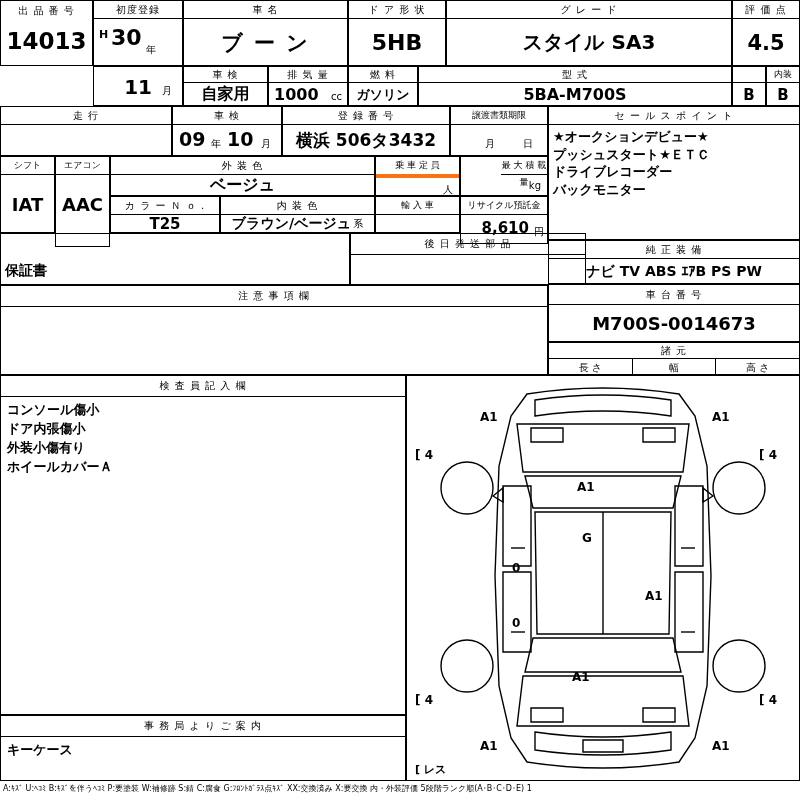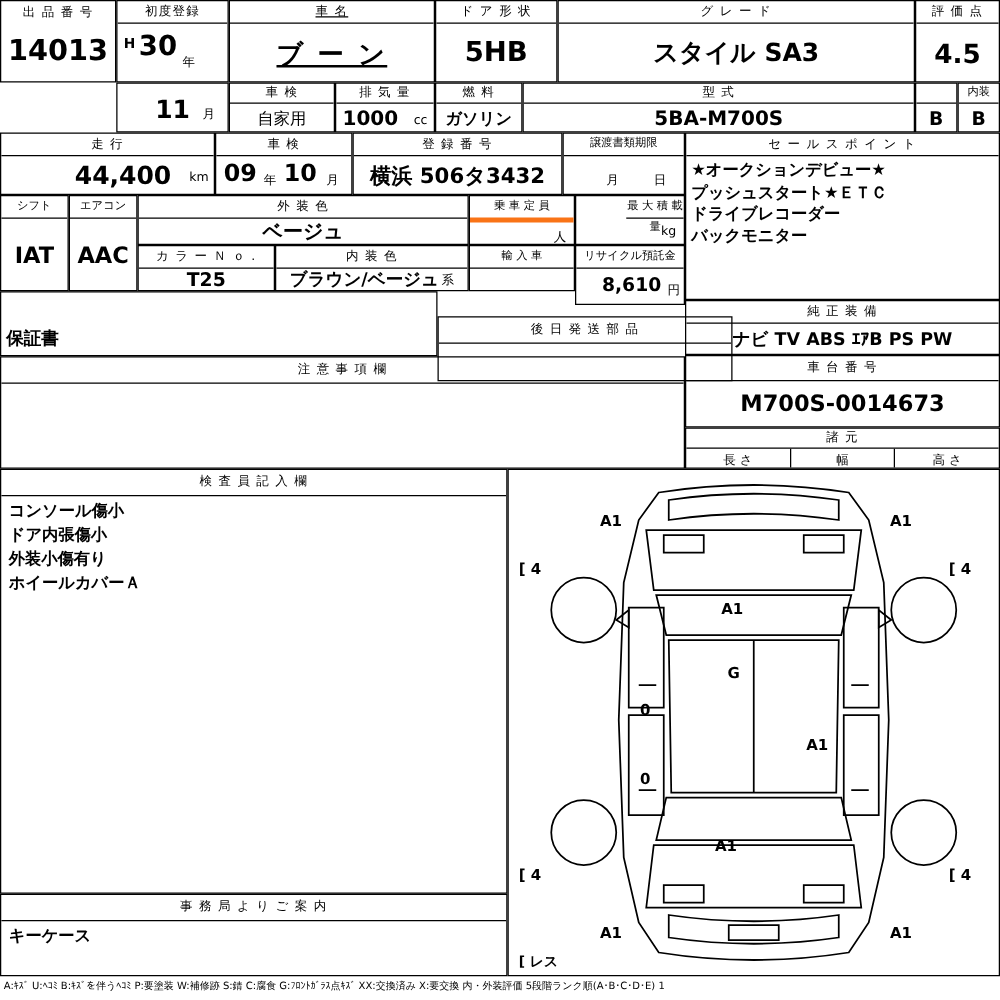--- a/index.html
+++ b/index.html
@@ -32,21 +32,21 @@
 
   <div class="box" style="left:93px;top:0;width:90px;height:66px;">
     <div class="lbl" style="border-bottom:1px solid #000;height:17px;line-height:17px;">初度登録</div>
     <div style="position:relative;height:47px;">
       <span style="position:absolute;left:5px;top:9px;font-size:11px;font-weight:bold;">H</span>
       <span style="position:absolute;left:17px;top:6px;font-size:22px;font-weight:bold;">30</span>
       <span class="unit" style="position:absolute;left:52px;top:24px;">年</span>
     </div>
   </div>
 
-  <div class="box" style="left:183px;top:0;width:165px;height:66px;text-decoration:underline;">
+  <div class="box" style="left:183px;top:0;width:165px;height:66px;">
     <div class="lbl" style="border-bottom:1px solid #000;height:17px;line-height:17px;">車 名</div>
     <div class="ctr" style="height:47px;font-size:21px;font-weight:bold;letter-spacing:2px;">ブ ー ン</div>
   </div>
 
   <div class="box" style="left:348px;top:0;width:98px;height:66px;">
     <div class="lbl" style="border-bottom:1px solid #000;height:17px;line-height:17px;">ド ア 形 状</div>
     <div class="ctr" style="height:47px;font-size:22px;font-weight:bold;">5HB</div>
   </div>
 
   <div class="box" style="left:446px;top:0;width:286px;height:66px;">
@@ -61,21 +61,21 @@
 
   <div class="box" style="left:93px;top:66px;width:90px;height:40px;">
     <div style="position:relative;height:38px;">
       <span style="position:absolute;right:30px;top:8px;font-size:20px;font-weight:bold;">11</span>
       <span class="unit" style="position:absolute;right:10px;top:17px;">月</span>
     </div>
   </div>
 
   <div class="box" style="left:183px;top:66px;width:85px;height:40px;">
     <div class="lbl" style="border-bottom:1px solid #000;height:15px;line-height:15px;">車 検</div>
-    <div class="ctr" style="height:23px;font-size:13px;font-weight:normal;">自家用</div>
+    <div class="ctr" style="height:23px;font-size:16px;font-weight:bold;">自家用</div>
   </div>
 
   <div class="box" style="left:268px;top:66px;width:80px;height:40px;">
     <div class="lbl" style="border-bottom:1px solid #000;height:15px;line-height:15px;">排 気 量</div>
     <div style="position:relative;height:23px;">
       <span style="position:absolute;left:5px;top:2px;font-size:16px;font-weight:bold;">1000</span>
       <span class="unit" style="position:absolute;right:5px;top:8px;">cc</span>
     </div>
   </div>
 
@@ -94,24 +94,20 @@
     <div class="ctr" style="height:23px;font-size:15px;font-weight:bold;">B</div>
   </div>
 
   <div class="box" style="left:766px;top:66px;width:34px;height:40px;">
     <div class="lbl" style="border-bottom:1px solid #000;height:15px;line-height:15px;font-size:9px;letter-spacing:0;">内装</div>
     <div class="ctr" style="height:23px;font-size:15px;font-weight:bold;">B</div>
   </div>
 
   <div class="box" style="left:0;top:106px;width:172px;height:50px;">
     <div class="lbl" style="border-bottom:1px solid #000;height:17px;line-height:17px;">走 行</div>
-    <div style="position:relative;height:31px;">
-      <span style="position:absolute;right:34px;top:3px;font-size:20px;font-weight:bold;">44,400</span>
-      <span class="unit" style="position:absolute;right:4px;top:12px;">km</span>
-    </div>
   </div>
 
   <div class="box" style="left:172px;top:106px;width:110px;height:50px;">
     <div class="lbl" style="border-bottom:1px solid #000;height:17px;line-height:17px;">車 検</div>
     <div style="position:relative;height:31px;">
       <span style="position:absolute;left:6px;top:3px;font-size:19px;font-weight:bold;">09</span>
       <span class="unit" style="position:absolute;left:38px;top:12px;">年</span>
       <span style="position:absolute;left:54px;top:3px;font-size:19px;font-weight:bold;">10</span>
       <span class="unit" style="position:absolute;left:88px;top:12px;">月</span>
     </div>
@@ -137,21 +133,21 @@
       <div>プッシュスタート★ＥＴＣ</div>
       <div>ドライブレコーダー</div>
       <div>バックモニター</div>
     </div>
   </div>
 
   <div class="box" style="left:0;top:156px;width:55px;height:77px;">
     <div class="lbl" style="border-bottom:1px solid #000;height:17px;line-height:17px;font-size:9px;letter-spacing:0;">シフト</div>
     <div class="ctr" style="height:58px;font-size:18px;font-weight:bold;">IAT</div>
   </div>
-  <div class="box" style="left:55px;top:156px;width:55px;height:77px;">
+  <div class="box" style="left:55px;top:156px;width:55px;height:91px;">
     <div class="lbl" style="border-bottom:1px solid #000;height:17px;line-height:17px;font-size:9px;letter-spacing:0;">エアコン</div>
     <div class="ctr" style="height:58px;font-size:18px;font-weight:bold;">AAC</div>
   </div>
 
   <div class="box" style="left:110px;top:156px;width:265px;height:40px;">
     <div class="lbl" style="border-bottom:1px solid #000;height:17px;line-height:17px;">外 装 色</div>
     <div class="ctr" style="height:21px;font-size:16px;font-weight:bold;">ベージュ</div>
   </div>
 
   <div class="box" style="left:375px;top:156px;width:85px;height:40px;">
@@ -195,21 +191,21 @@
   </div>
 
   <div class="box" style="left:548px;top:240px;width:252px;height:44px;">
     <div class="lbl" style="border-bottom:1px solid #000;height:17px;line-height:17px;">純 正 装 備</div>
     <div class="ctr" style="height:25px;font-size:14px;font-weight:bold;">ナビ  TV  ABS  ｴｱB  PS  PW</div>
   </div>
 
   <div class="box ctrl" style="left:0;top:233px;width:350px;height:52px;align-items:flex-end;">
     <span class="padl" style="font-size:14px;font-weight:bold;padding-bottom:4px;">保証書</span>
   </div>
-  <div class="box" style="left:350px;top:233px;width:236px;height:52px;margin-top:20px;">
+  <div class="box" style="left:350px;top:233px;width:236px;height:52px;">
     <div class="lbl" style="border-bottom:1px solid #000;height:20px;line-height:20px;">後 日 発 送 部 品</div>
   </div>
 
   <div class="box" style="left:0;top:285px;width:548px;height:90px;">
     <div class="lbl" style="border-bottom:1px solid #000;height:20px;line-height:20px;">注 意 事 項 欄</div>
     <div style="padding:4px;font-size:13px;"></div>
   </div>
 
   <div class="box" style="left:548px;top:284px;width:252px;height:58px;">
     <div class="lbl" style="border-bottom:1px solid #000;height:19px;line-height:19px;">車 台 番 号</div>

